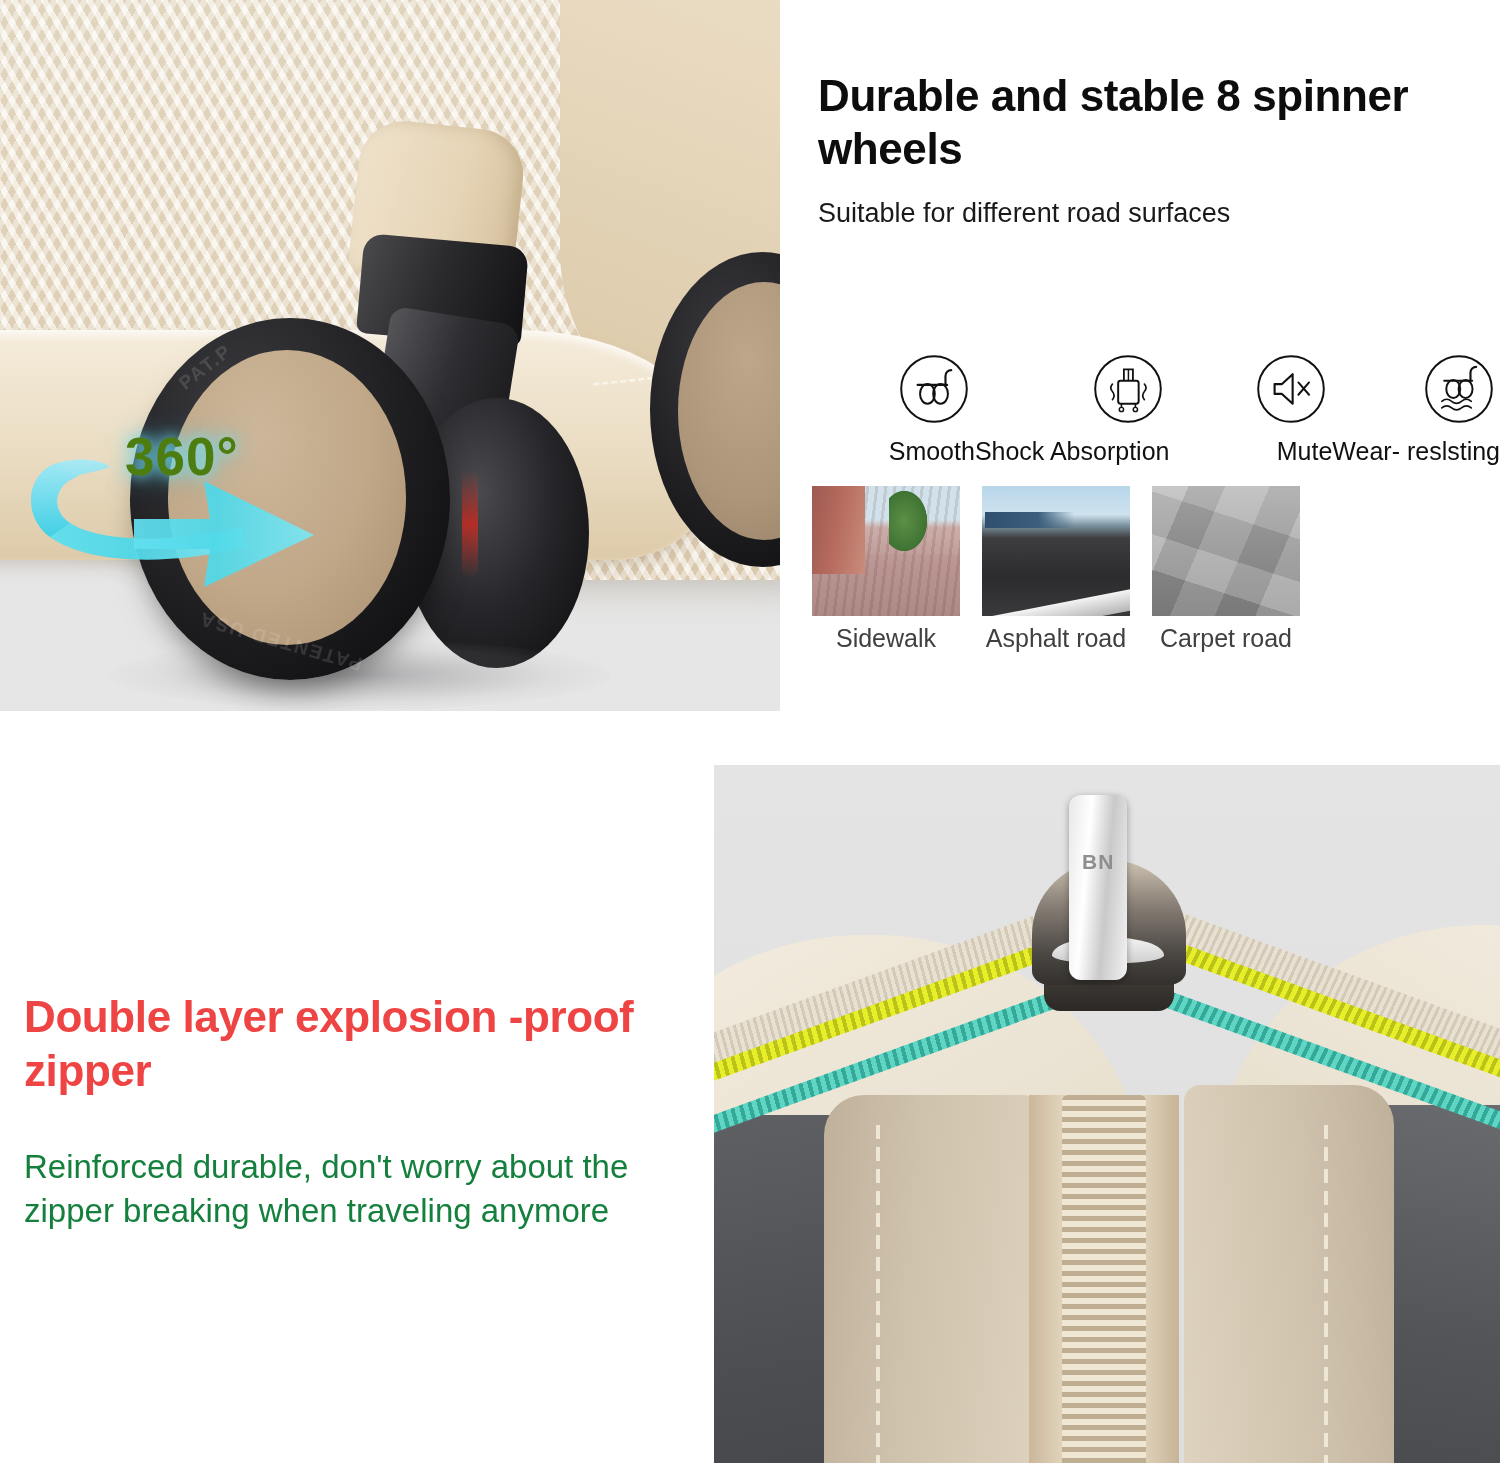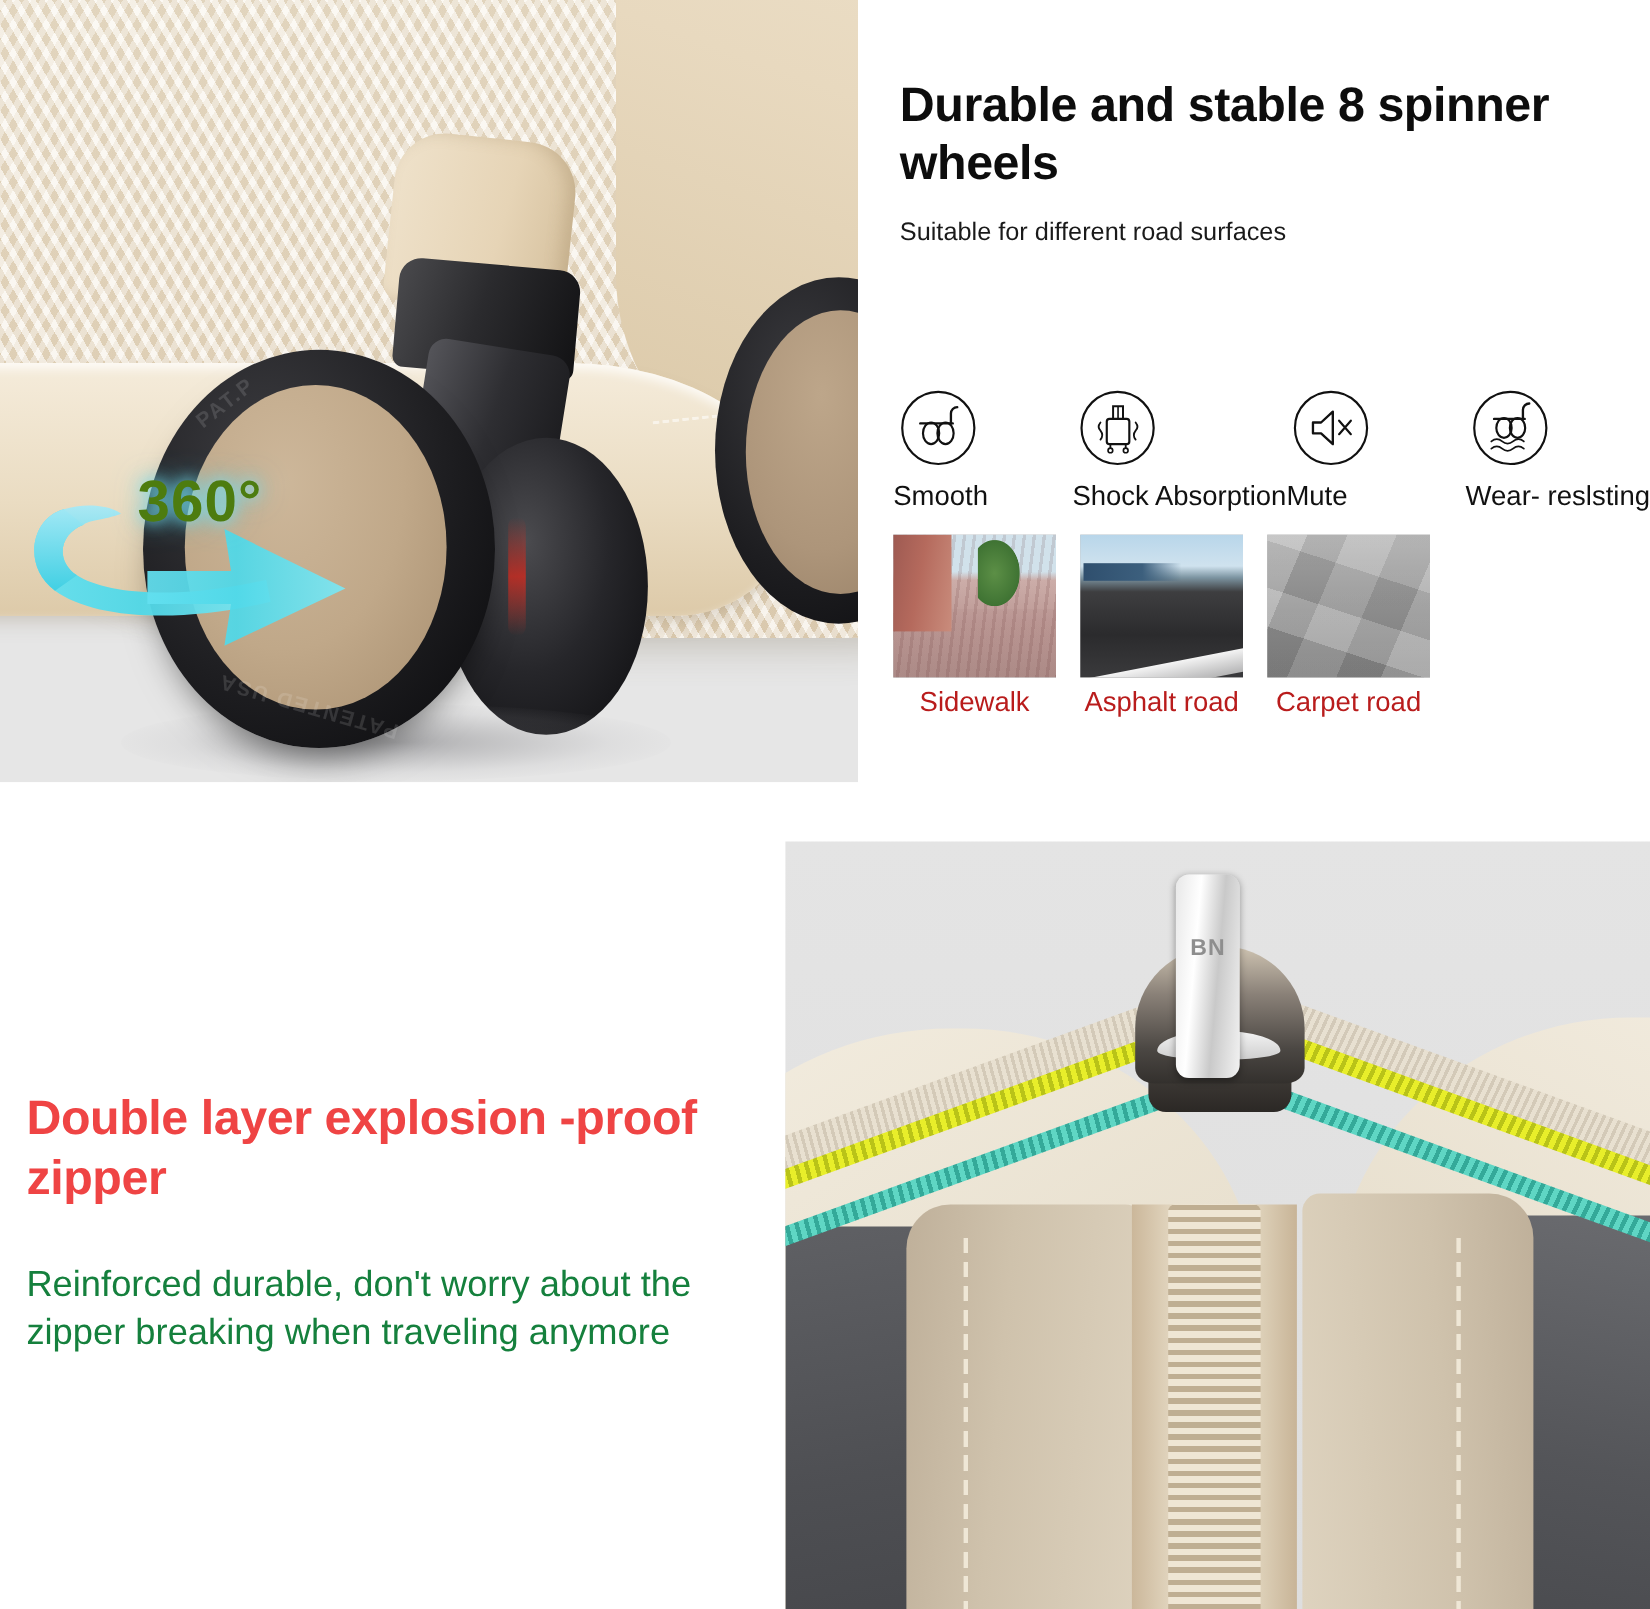--- a/index.html
+++ b/index.html
@@ -213,39 +213,39 @@
   }
   .headline {
     font-size: 44px;
     font-weight: 700;
     line-height: 1.20;
     letter-spacing: -0.4px;
     margin: 0;
     color: #0d0d0d;
   }
   .subline {
-    font-size: 23px;
+    font-size: 27px;
     font-weight: 400;
     line-height: 1.3;
     margin: 20px 0 0 0;
     color: #1a1a1a;
   }
 
   .feature-row {
     position: absolute;
     left: 812px;
     top: 348px;
     width: 688px;
     display: flex;
   }
   .feature {
     flex: 1 1 0;
     display: flex;
     flex-direction: column;
-    align-items: flex-start;
+    align-items: flex-end;
   }
   .feature-icon {
     width: 82px;
     height: 82px;
     display: block;
   }
   .feature-label {
     margin-top: 7px;
     font-size: 25px;
     color: #111;
@@ -271,21 +271,21 @@
     width: 148px;
     height: 130px;
     overflow: hidden;
     position: relative;
     background: #bbb;
   }
   .surface-label {
     margin-top: 9px;
     font-size: 25px;
     line-height: 1.08;
-    color: #b91c1c;
+    color: #404040;
     text-align: center;
   }
 
   
   .th-sidewalk {
     position: absolute; inset: 0;
     background:
       linear-gradient(180deg, rgba(255,255,255,0) 52%, rgba(160,120,120,.10) 52%),
       repeating-linear-gradient(97deg, rgba(120,80,80,.16) 0 3px, rgba(255,255,255,.05) 3px 9px),
       linear-gradient(180deg, #cfe0ea 0%, #cfe0ea 26%, #c9a9a4 32%, #b9938f 62%, #a98682 100%);

